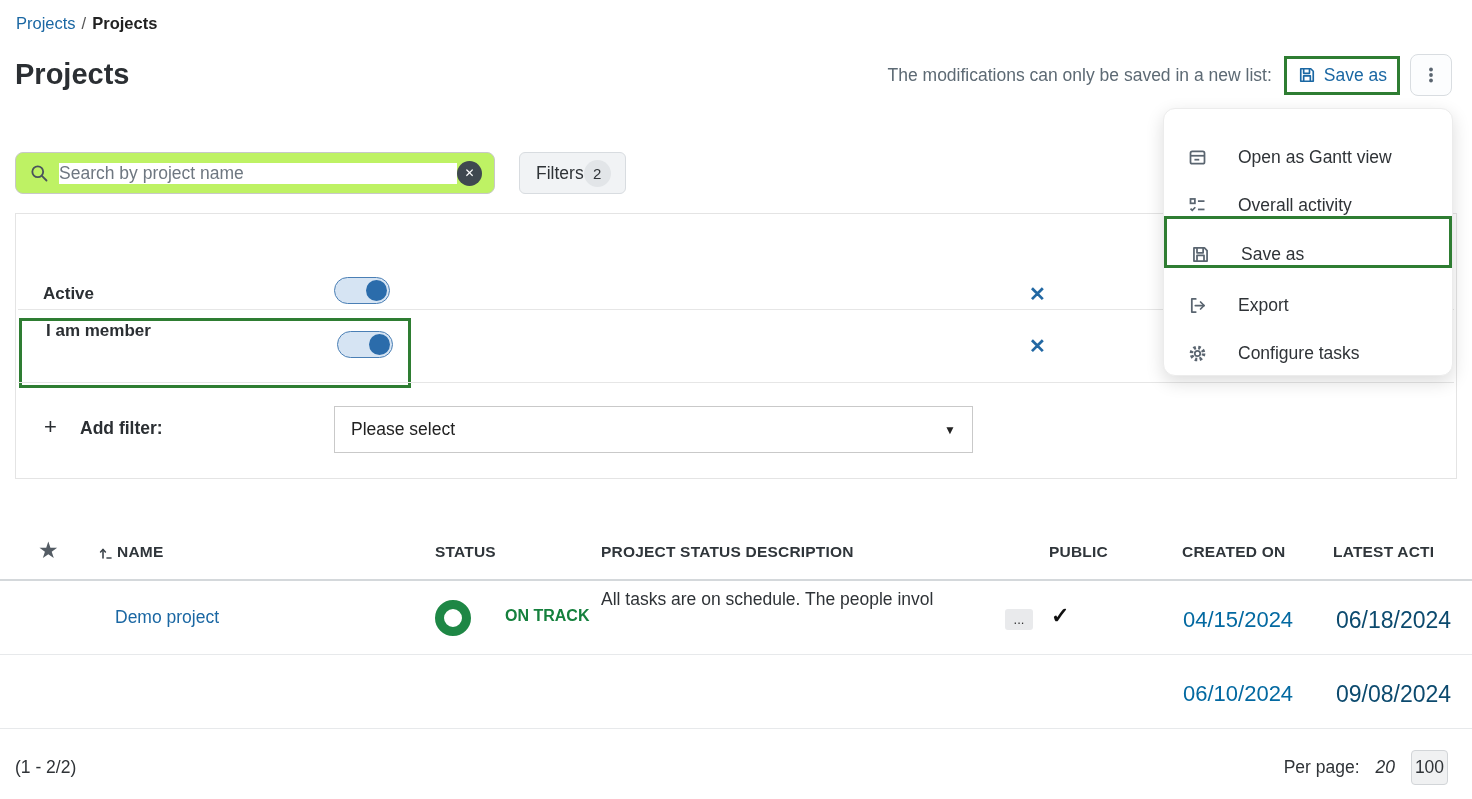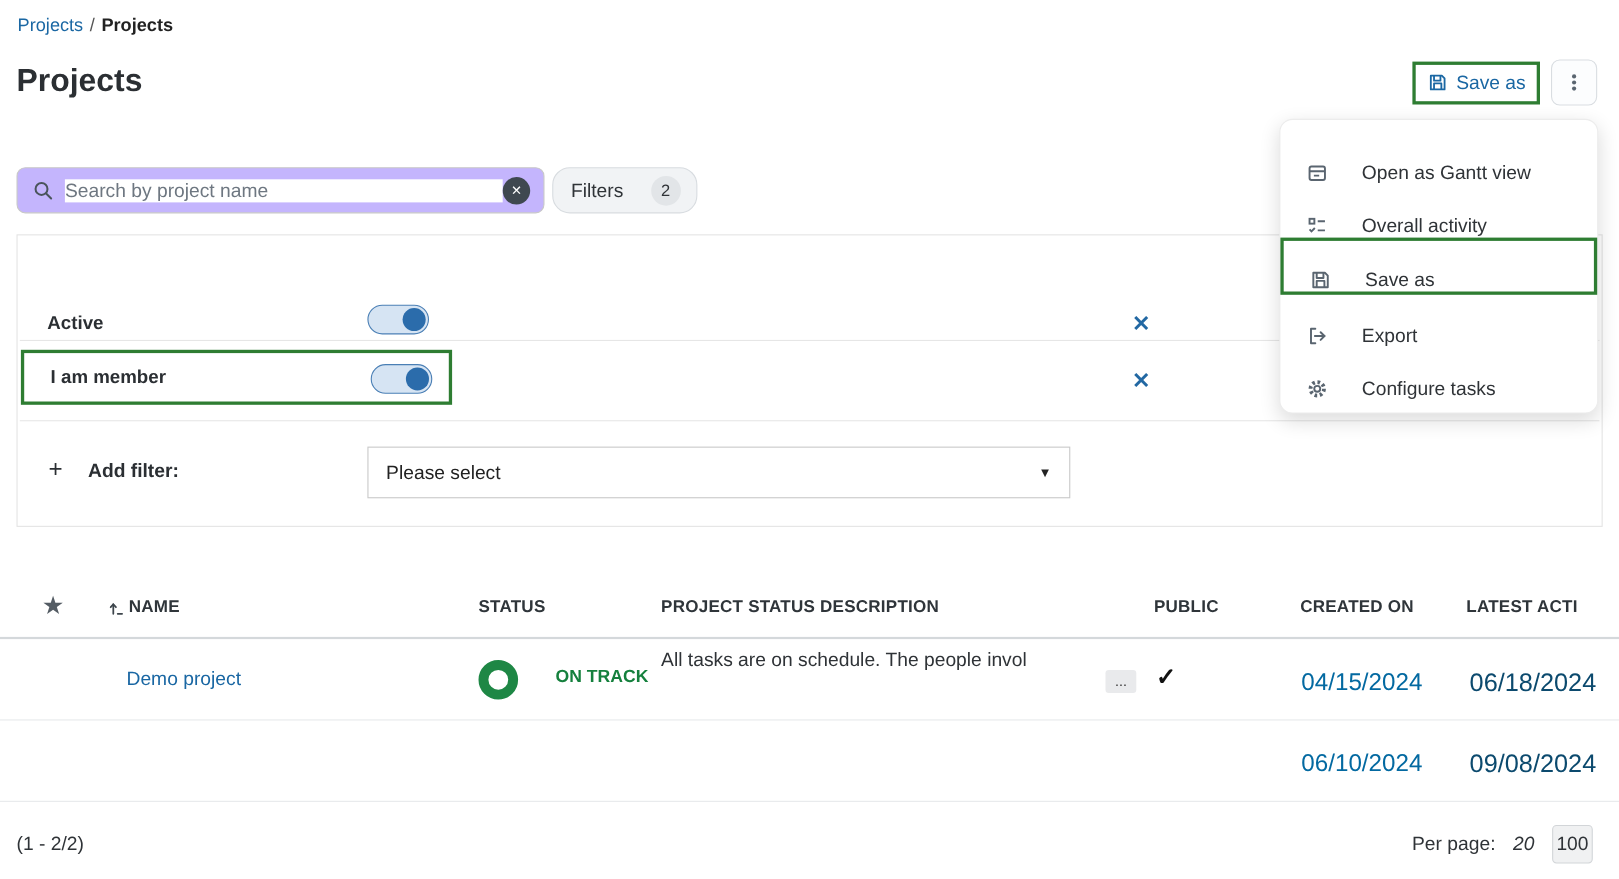--- a/index.html
+++ b/index.html
@@ -24,40 +24,40 @@
 
   
   .menu { position:absolute; left:1163px; top:108px; width:290px; background:#fff; border:1px solid #ececec;
     border-radius:12px; box-shadow:0 6px 18px rgba(0,0,0,.14); padding:11px 0; z-index:30; }
   .menu-item { display:flex; align-items:flex-end; gap:30px; height:48px; padding:0 0 0 22px; font-size:17.5px; color:#2f3337; cursor:pointer; }
   .menu-item .mi-icon { color:#5a6570; display:flex; width:22px; justify-content:center; }
   .menu-item.highlighted { border:3px solid #2e7d32; height:52px; }
 
   
   .search-box { position:absolute; left:15px; top:152px; width:480px; height:42px; border:1px solid #c8c8c8;
-    border-radius:8px; display:flex; align-items:center; padding:0 12px 0 13px; background:#c4b5fd; }
+    border-radius:8px; display:flex; align-items:center; padding:0 12px 0 13px; background:#bef264; }
   .search-box input { border:none; outline:none; flex:1; font-size:17.5px; font-family:inherit; color:#333; margin-left:10px; }
   .search-box input::placeholder { color:#6e7781; }
   .search-icon { color:#4a545c; display:flex; }
   .clear-btn { width:25px; height:25px; border-radius:50%; background:#3f4850; color:#fff; border:none; cursor:pointer;
     font-size:12px; line-height:25px; text-align:center; font-family:inherit; }
-  .filters-btn { position:absolute; left:502px; top:152px; height:42px; padding:0 14px 0 16px; background:#f1f3f5;
-    border:1px solid #d8dce0; border-radius:16px; display:flex; align-items:center; gap:25px; font-size:17.5px; color:#2f3337; cursor:pointer; font-family:inherit; }
+  .filters-btn { position:absolute; left:519px; top:152px; height:42px; padding:0 14px 0 16px; background:#f1f3f5;
+    border:1px solid #d8dce0; border-radius:6px; display:flex; align-items:center; gap:0; font-size:17.5px; color:#2f3337; cursor:pointer; font-family:inherit; }
   .filters-badge { width:27px; height:27px; border-radius:50%; background:#e2e5e8; font-size:15px; color:#2f3337;
     display:flex; align-items:center; justify-content:center; }
 
   
   .filter-panel { position:absolute; left:15px; top:213px; width:1442px; height:266px; border:1px solid #e4e4e4; background:#fff; }
   .filter-row-sep { position:absolute; left:2px; right:2px; height:1px; background:#e6e6e6; }
   .filter-label { font-size:17px; font-weight:700; color:#2b2f33; }
   .toggle { width:56px; height:27px; border-radius:14px; background:#d6e4f3; border:1.5px solid #4a7fb5; position:relative; cursor:pointer; }
   .toggle .knob { position:absolute; right:2px; top:1.5px; width:21px; height:21px; border-radius:50%; background:#2b6cab; }
   .filter-x { color:#2268a3; font-size:20px; font-weight:700; cursor:pointer; background:none; border:none; font-family:inherit; }
-  .member-annot { position:absolute; left:3px; top:104px; width:392px; height:50px; border:3px solid #2e7d32;
-    display:flex; align-items:center; }
+  .member-annot { position:absolute; left:3px; top:104px; width:392px; height:70px; border:3px solid #2e7d32;
+    display:flex; align-items:flex-start; }
   .addfilter-row { position:absolute; left:0; top:176px; width:100%; height:70px; }
   .plus-icon { font-size:22px; font-weight:400; color:#2b2f33; }
   .addfilter-label { font-size:17.5px; font-weight:600; color:#2b2f33; }
   .filter-select { position:absolute; left:318px; top:16px; width:639px; height:47px; border:1px solid #c9c9c9;
     background:#fff; display:flex; align-items:center; padding:0 16px; cursor:pointer; }
   .filter-select .sel-text { flex:1; font-size:17.5px; color:#222; }
   .filter-select .caret { font-size:12px; color:#222; }
 
   
   .table-area { position:absolute; left:0; top:527px; width:1472px; }
@@ -89,20 +89,21 @@
 
 <div class="page">
 
   <div class="breadcrumb">
     <a>Projects</a><span class="sep">/</span><span class="current">Projects</span>
   </div>
 
   <h1 class="page-title">Projects</h1>
 
   <div class="header-actions">
+    <span class="mod-note">The modifications can only be saved in a new list:</span>
     <span class="saveas-annot">
       <button class="saveas-btn">
         <span style="display:flex">
           <svg width="20" height="20" viewBox="0 0 24 24" fill="none" stroke="#1a67a3" stroke-width="2" stroke-linejoin="round">
               <path d="M4.5 4.5h12l3 3v12h-15z"></path>
               <path d="M8 4.5v5.5h7V4.5"></path>
               <path d="M8 19.5v-6.5h8v6.5"></path>
             </svg>
         </span>
         <span>Save as</span>

